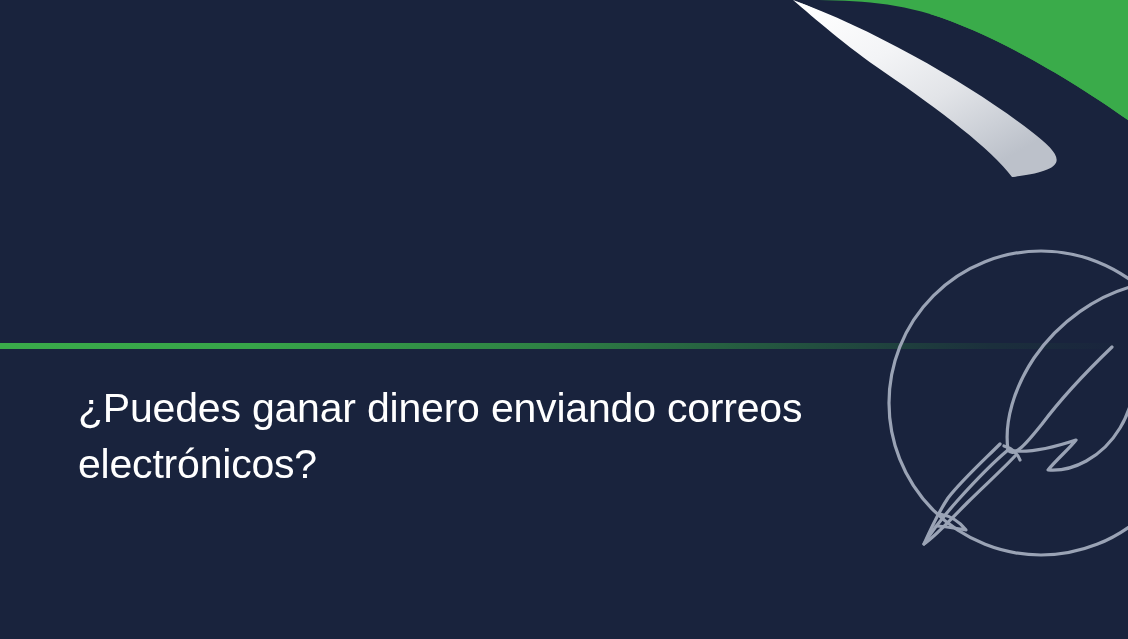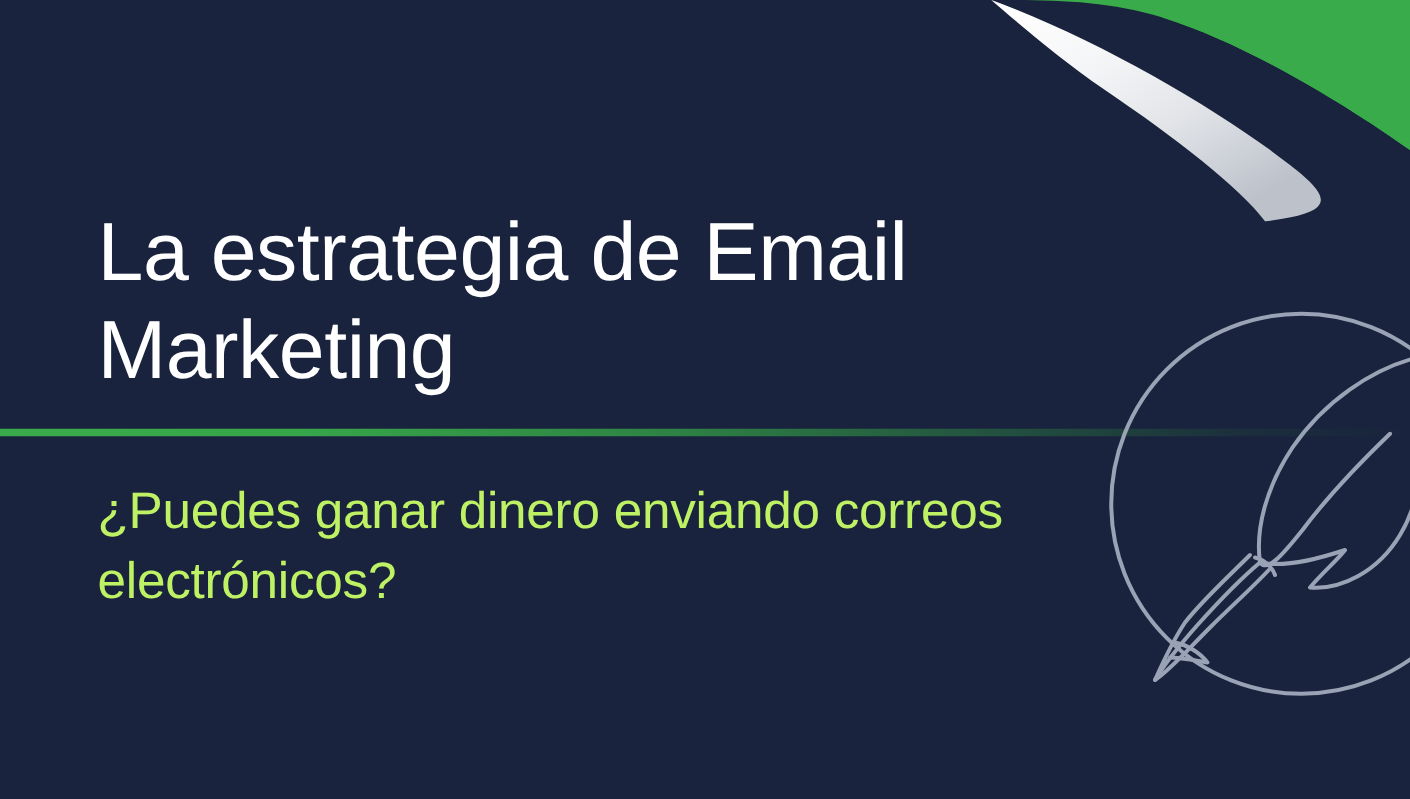--- a/index.html
+++ b/index.html
@@ -87,21 +87,21 @@
     line-height: 1.18;
     letter-spacing: -0.4px;
     white-space: pre-line;
   }
   .slide-subtitle {
     position: absolute;
     top: 381px;
     left: 0;
     margin: 0;
     width: 810px;
-    color: #bef264;
+    color: #ffffff;
     font-family: "Liberation Sans", sans-serif;
     font-size: 41px;
     font-weight: 400;
     line-height: 1.36;
     letter-spacing: -0.2px;
     white-space: pre-line;
   }
 </style>
 </head>
 <body>
@@ -175,19 +175,17 @@
 
         <path d="M 60 272
                  C 70 274 80 280 86 288
                  C 74 286 64 284 56 284"></path>
         <path d="M 124 204 C 132 206 138 212 140 218"></path>
       </g>
     </svg>
   </div>
 
   <div class="text-block">
-    <h1 class="slide-title">La estrategia de Email
-Marketing</h1>
     <p class="slide-subtitle">¿Puedes ganar dinero enviando correos
 electrónicos?</p>
   </div>
 
 </div>
 
 </body></html>

